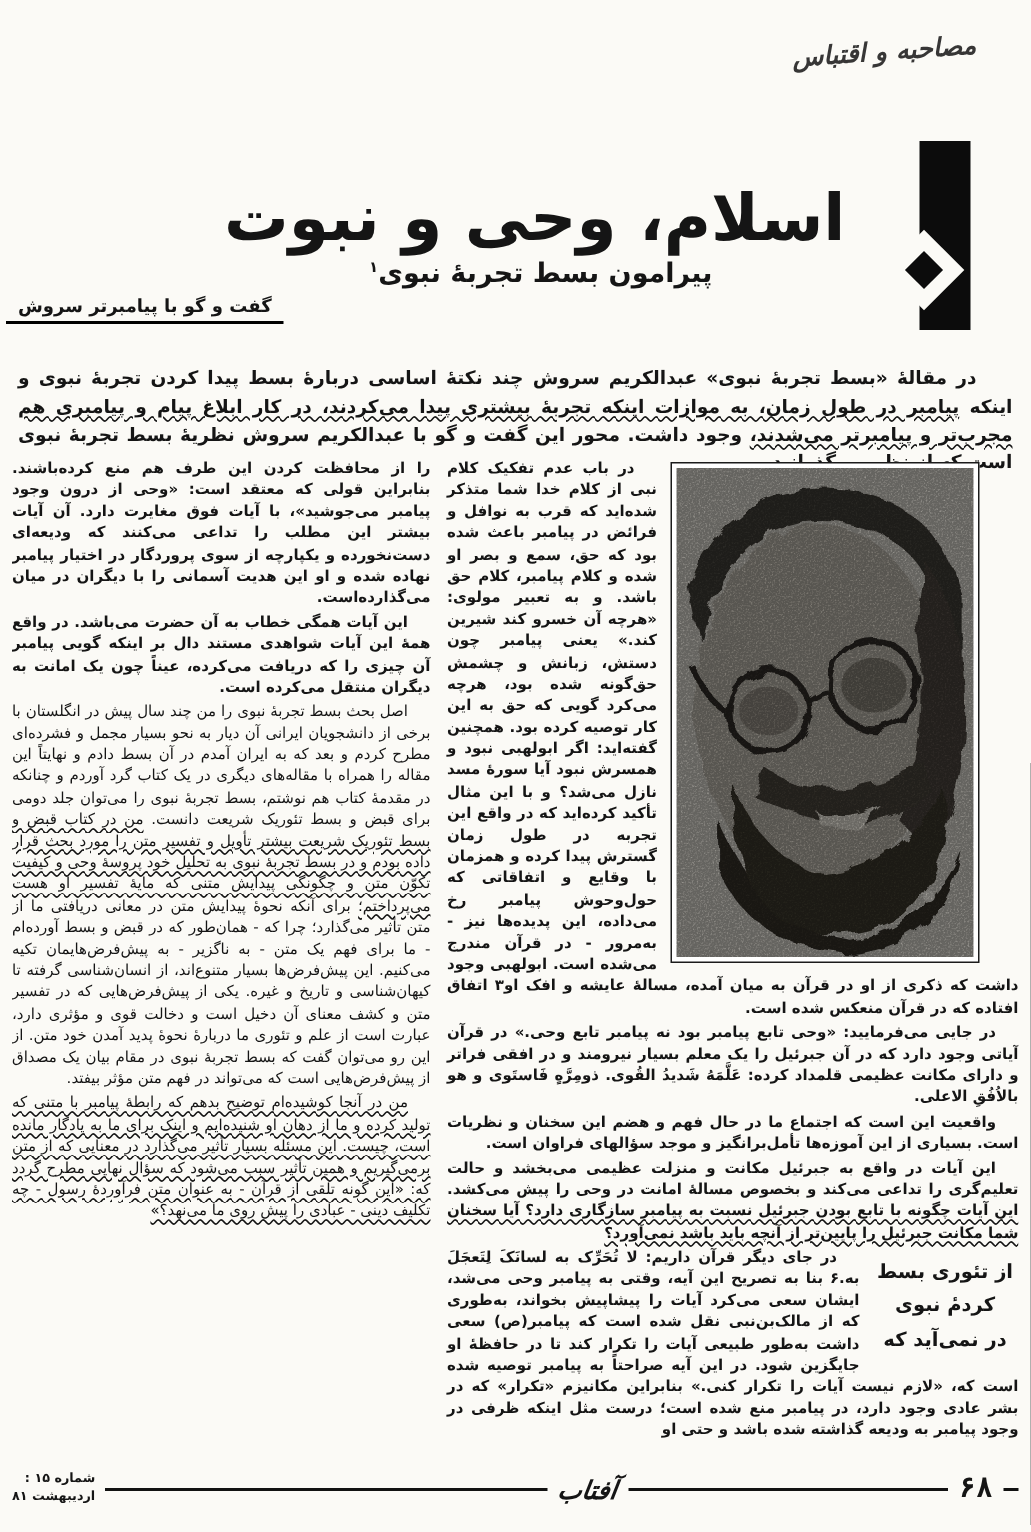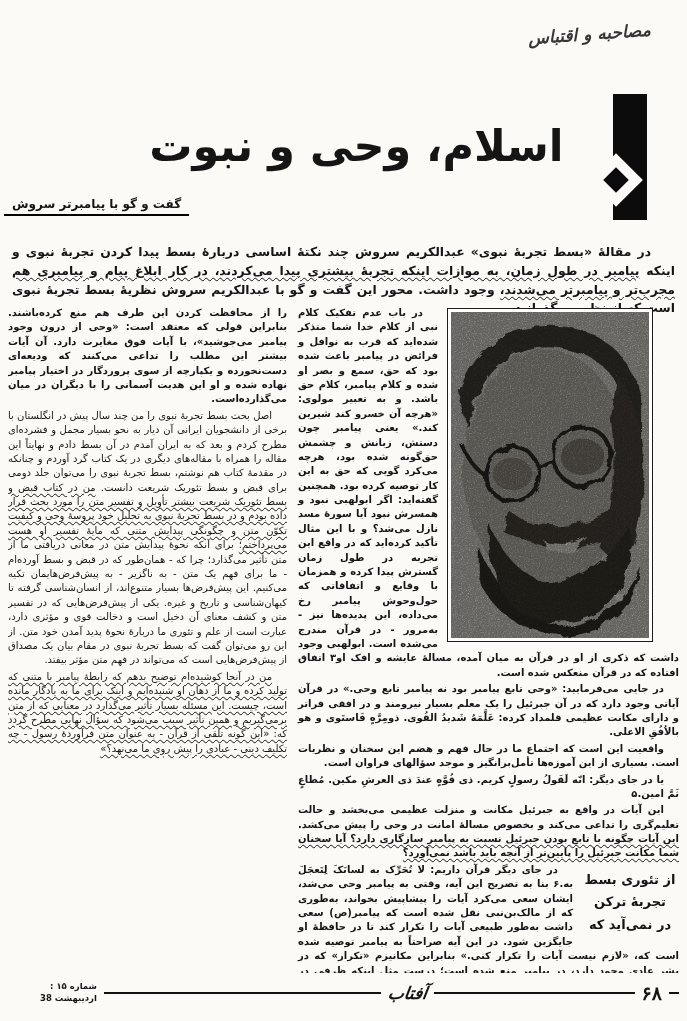--- a/index.html
+++ b/index.html
@@ -52,40 +52,41 @@
   .pullquote{
     float:right;width:94px;margin:6px 2px 2px 10px;
     font-size:13px;font-weight:bold;line-height:1.72;text-align:center;
   }
   .pq-line{display:block;}
   .footer{
     position:absolute;bottom:16px;left:8px;right:8px;
     display:flex;align-items:center;gap:7px;
   }
   .f-dash{width:10px;height:2px;background:#111;}
-  .pg-num{font-family:Liberation Sans, sans-serif;font-size:19px;font-weight:bold;line-height:1;}
+  .pg-num{font-family:Liberation Mono, monospace;font-size:19px;font-weight:bold;line-height:1;}
   .f-rule{height:2px;background:#121212;}
   .rule-a{flex:1.05;}
   .rule-b{flex:1.45;}
   .logo{font-family:"DejaVu Serif",serif;font-style:italic;font-weight:bold;font-size:17px;transform:skewX(-8deg);}
-  .issue{font-size:8.5px;line-height:1.4;font-weight:bold;white-space:nowrap;margin-left:32px;}
+  .issue{font-size:8.5px;line-height:1.4;font-weight:bold;white-space:nowrap;}
 </style>
 </head>
 <body>
 
 <div class="page">
 
   <div class="handwritten">مصاحبه و اقتباس</div>
 
   <div class="deco-bar"></div>
   <div class="deco-diamond-outer"></div>
   <div class="deco-diamond-inner"></div>
 
   <h1 class="page-title">اسلام، وحی و نبوت</h1>
 
+  <div class="page-subtitle"><span>پیرامون بسط تجربهٔ نبوی</span><span class="fn-sup">۱</span></div>
 
   <div class="byline">گفت و گو با پیامبرتر سروش</div>
 
   <p class="lead"><span>در مقالهٔ «بسط تجربهٔ نبوی» عبدالکریم سروش چند نکتهٔ اساسی دربارهٔ بسط پیدا کردن تجربهٔ نبوی و اینکه </span><span class="hu">پیامبر در طول زمان، به موازات اینکه تجربهٔ بیشتری پیدا می‌کردند، در کار ابلاغ پیام و پیامبری هم مجرب‌تر و پیامبرتر می‌شدند،</span><span> وجود داشت. محور این گفت و گو با عبدالکریم سروش نظریهٔ بسط تجربهٔ نبوی است که از نظر می‌گذرانید.</span></p>
 
   <div class="body-cols">
 
     <div class="col-right">
       <div class="photo-frame">
         <svg viewBox="0 0 200 322" preserveAspectRatio="none" role="img">
@@ -119,48 +120,48 @@
           <ellipse cx="133" cy="143" rx="22" ry="18" fill="#5d584f" opacity="0.6"></ellipse>
           <circle cx="170" cy="282" r="4" fill="#e9e6de"></circle>
           <rect width="200" height="322" filter="url(#grain)" opacity="0.5"></rect>
         </svg>
       </div>
 
       <div>
           <p class="para q"><span>در باب عدم تفکیک کلام نبی از کلام خدا شما متذکر شده‌اید که قرب به نوافل و فرائض در پیامبر باعث شده بود که حق، سمع و بصر او شده و کلام پیامبر، کلام حق باشد. و به تعبیر مولوی: «هرچه آن خسرو کند شیرین کند.» یعنی پیامبر چون دستش، زبانش و چشمش حق‌گونه شده بود، هرچه می‌کرد گویی که حق به این کار توصیه کرده بود. همچنین گفته‌اید: اگر ابولهبی نبود و همسرش نبود آیا سورهٔ مسد نازل می‌شد؟ و با این مثال تأکید کرده‌اید که در واقع این تجربه در طول زمان گسترش پیدا کرده و همزمان با وقایع و اتفاقاتی که حول‌وحوش پیامبر رخ می‌داده، این پدیده‌ها نیز - به‌مرور - در قرآن مندرج می‌شده است. ابولهبی وجود داشت که ذکری از او در قرآن به میان آمده، مسالهٔ عایشه و افک او۳ اتفاق افتاده که در قرآن منعکس شده است.</span></p>
           <p class="para q"><span>در جایی می‌فرمایید: «وحی تابع پیامبر بود نه پیامبر تابع وحی.» در قرآن آیاتی وجود دارد که در آن جبرئیل را یک معلم بسیار نیرومند و در افقی فراتر و دارای مکانت عظیمی قلمداد کرده: عَلَّمَهُ شَدیدُ القُوی. ذومِرَّهٍ فَاستَوی و هو بالاُفُقِ الاعلی.</span></p>
           <p class="para q"><span>واقعیت این است که اجتماع ما در حال فهم و هضم این سخنان و نظریات است. بسیاری از این آموزه‌ها تأمل‌برانگیز و موجد سؤالهای فراوان است.</span></p>
-          <p class="para q"><span>یا در جای دیگر: انّه لَقَولُ رسولٍ کریم. ذی قُوَّهٍ عندَ ذی العرشِ مکین. مُطاعٍ ثَمَّ امین.۵</span></p>
           <p class="para q"><span>این آیات در واقع به جبرئیل مکانت و منزلت عظیمی می‌بخشد و حالت تعلیم‌گری را تداعی می‌کند و بخصوص مسالهٔ امانت در وحی را پیش می‌کشد. </span><span class="hu">این آیات چگونه با تابع بودن جبرئیل نسبت به پیامبر سازگاری دارد؟ آیا سخنان شما مکانت جبرئیل را پایین‌تر از آنچه باید باشد نمی‌آورد؟</span></p>
         </div>
 
       <div class="pullquote">
           <span class="pq-line">از تئوری بسط</span>
-          <span class="pq-line">تجربهٔ ترکن</span>
+          <span class="pq-line">کردمٔ نبوی</span>
           <span class="pq-line">در نمی‌آید که</span>
         </div>
 
       <div>
           <p class="para q"><span>در جای دیگر قرآن داریم: لا تُحَرِّک به لسانَکَ لِتَعجَلَ به.۶ بنا به تصریح این آیه، وقتی به پیامبر وحی می‌شد، ایشان سعی می‌کرد آیات را پیشاپیش بخواند، به‌طوری که از مالک‌بن‌نبی نقل شده است که پیامبر(ص) سعی داشت به‌طور طبیعی آیات را تکرار کند تا در حافظهٔ او جایگزین شود. در این آیه صراحتاً به پیامبر توصیه شده است که، «لازم نیست آیات را تکرار کنی.» بنابراین مکانیزم «تکرار» که در بشر عادی وجود دارد، در پیامبر منع شده است؛ درست مثل اینکه ظرفی در وجود پیامبر به ودیعه گذاشته شده باشد و حتی او</span></p>
         </div>
     </div>
 
     <div class="col-left">
         <p class="para q noindent"><span>را از محافظت کردن این طرف هم منع کرده‌باشند. بنابراین قولی که معتقد است: «وحی از درون وجود پیامبر می‌جوشید»، با آیات فوق مغایرت دارد. آن آیات بیشتر این مطلب را تداعی می‌کنند که ودیعه‌ای دست‌نخورده و یکپارچه از سوی پروردگار در اختیار پیامبر نهاده شده و او این هدیت آسمانی را با دیگران در میان می‌گذارده‌است.</span></p>
+        <p class="para q"><span>این آیات همگی خطاب به آن حضرت می‌باشد. در واقع همهٔ این آیات شواهدی مستند دال بر اینکه گویی پیامبر آن چیزی را که دریافت می‌کرده، عیناً چون یک امانت به دیگران منتقل می‌کرده است.</span></p>
         <p class="para"><span>اصل بحث بسط تجربهٔ نبوی را من چند سال پیش در انگلستان با برخی از دانشجویان ایرانی آن دیار به نحو بسیار مجمل و فشرده‌ای مطرح کردم و بعد که به ایران آمدم در آن بسط دادم و نهایتاً این مقاله را همراه با مقاله‌های دیگری در یک کتاب گرد آوردم و چنانکه در مقدمهٔ کتاب هم نوشتم، بسط تجربهٔ نبوی را می‌توان جلد دومی برای قبض و بسط تئوریک شریعت دانست. </span><span class="hu">من در کتاب قبض و بسط تئوریک شریعت بیشتر تأویل و تفسیر متن را مورد بحث قرار داده بودم و در بسط تجربهٔ نبوی به تحلیل خود پروسهٔ وحی و کیفیت تکوّن متن و چگونگی پیدایش متنی که مایهٔ تفسیر او هست می‌پرداختم؛</span><span> برای آنکه نحوهٔ پیدایش متن در معانی دریافتی ما از متن تأثیر می‌گذارد؛ چرا که - همان‌طور که در قبض و بسط آورده‌ام - ما برای فهم یک متن - به ناگزیر - به پیش‌فرض‌هایمان تکیه می‌کنیم. این پیش‌فرض‌ها بسیار متنوع‌اند، از انسان‌شناسی گرفته تا کیهان‌شناسی و تاریخ و غیره. یکی از پیش‌فرض‌هایی که در تفسیر متن و کشف معنای آن دخیل است و دخالت قوی و مؤثری دارد، عبارت است از علم و تئوری ما دربارهٔ نحوهٔ پدید آمدن خود متن. از این رو می‌توان گفت که بسط تجربهٔ نبوی در مقام بیان یک مصداق از پیش‌فرض‌هایی است که می‌تواند در فهم متن مؤثر بیفتد.</span></p>
         <p class="para"><span class="hu">من در آنجا کوشیده‌ام توضیح بدهم که رابطهٔ پیامبر با متنی که تولید کرده و ما از دهان او شنیده‌ایم و اینک برای ما به یادگار مانده است، چیست. این مسئله بسیار تأثیر می‌گذارد در معنایی که از متن برمی‌گیریم و همین تأثیر سبب می‌شود که سؤال نهایی مطرح گردد که: «این گونه تلقی از قرآن - به عنوان متن فرآوردهٔ رسول - چه تکلیف دینی - عبادی را پیش روی ما می‌نهد؟»</span></p>
       </div>
 
   </div>
 
   <div class="footer">
     <div class="f-dash"></div>
     <div class="pg-num">۶۸</div>
     <div class="f-rule rule-a"></div>
     <div class="logo">آفتاب</div>
     <div class="f-rule rule-b"></div>
     <div class="issue">
       <div>شماره ۱۵ :</div>
-      <div>اردیبهشت 38</div>
+      <div>اردیبهشت ۸۱</div>
     </div>
   </div>
 
 </div>
 
 </body></html>

